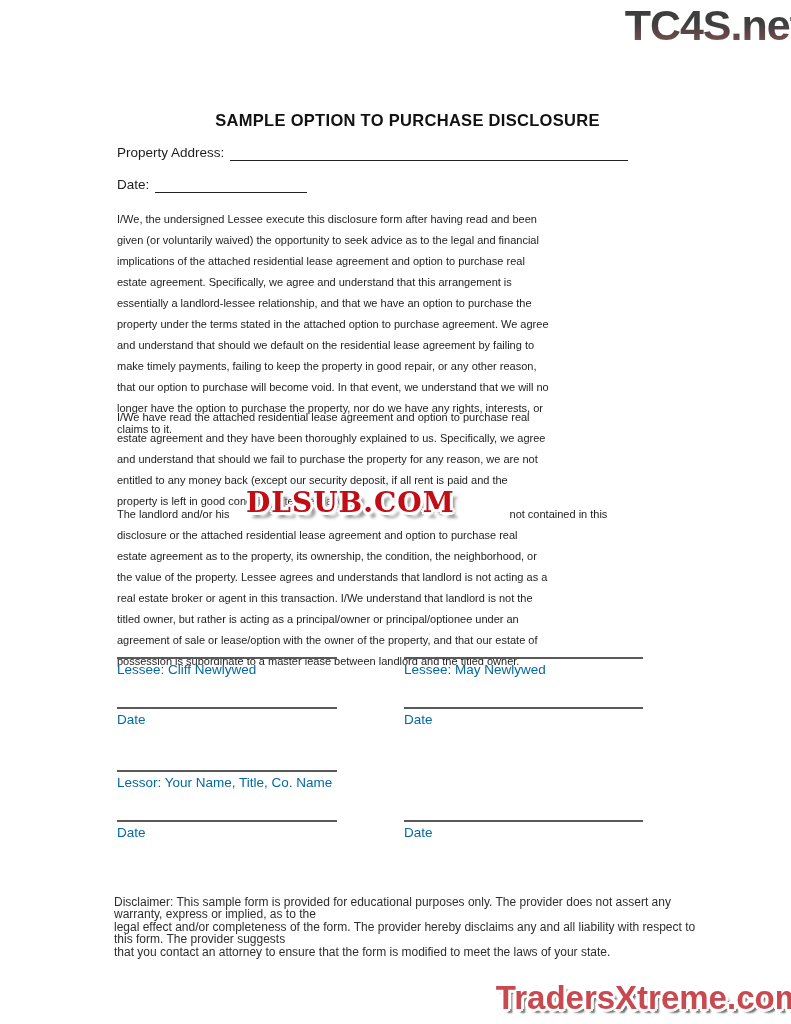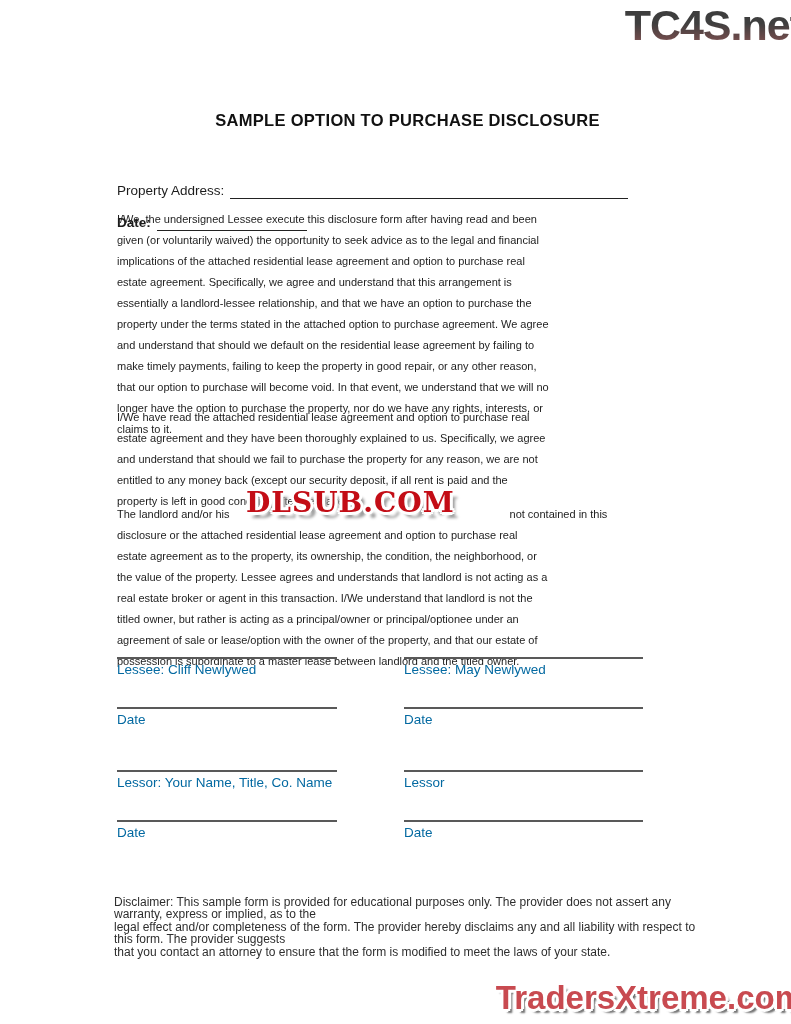--- a/index.html
+++ b/index.html
@@ -7,23 +7,23 @@
         font-family:"Liberation Sans",sans-serif;color:#1d1d1d;padding-left:20px;}
 
   .logo-top{position:absolute;top:4px;right:8px;font-size:43px;font-weight:bold;
             letter-spacing:-1px;line-height:1;
             background:linear-gradient(180deg,#3c3c3c 0%,#3f3f3f 45%,#6a4a4a 78%,#8f6464 100%);
             -webkit-background-clip:text;background-clip:text;color:transparent;}
 
   .title{position:absolute;top:99px;left:0;width:791px;margin:12px;text-align:center;
          font-size:16.5px;font-weight:bold;letter-spacing:.3px;color:#111;}
 
-  .field-row{position:absolute;left:117px;display:flex;align-items:flex-end;font-size:13.5px;margin-top:38px;}
+  .field-row{position:absolute;left:117px;display:flex;align-items:flex-end;font-size:13.5px;}
   .addr-row{top:144px;width:511px;}
-  .date-row{top:176px;width:190px;font-weight:bold;}
+  .date-row{top:176px;width:190px;}
   .field-label{white-space:nowrap;padding-bottom:1px;}
   .fill-line{flex:1;margin-left:6px;border-bottom:1.5px solid #222;height:16px;}
 
   .para{position:absolute;left:117px;width:600px;font-size:11px;line-height:21px;
         white-space:pre-line;}
   .p1{top:209px;}
   .p2{top:407px;}
   .p3{top:504px;white-space:normal;}
   .p3 .lines{white-space:pre-line;}
   .wm-gap{display:inline-block;width:280px;height:1px;vertical-align:baseline;}
@@ -124,24 +124,20 @@
       <div class="sig-line"></div>
       <div class="sig-label">Date</div>
     </div>
   </div>
 
   <div class="sig-row sig-r3">
     <div class="sig-col sig-left">
       <div class="sig-line"></div>
       <div class="sig-label">Lessor: Your Name, Title, Co. Name</div>
     </div>
-    <div class="sig-col sig-right">
-      <div class="sig-line"></div>
-      <div class="sig-label">Lessor</div>
-    </div>
   </div>
 
   <div class="sig-row sig-r4">
     <div class="sig-col sig-left">
       <div class="sig-line"></div>
       <div class="sig-label">Date</div>
     </div>
     <div class="sig-col sig-right">
       <div class="sig-line"></div>
       <div class="sig-label">Date</div>

